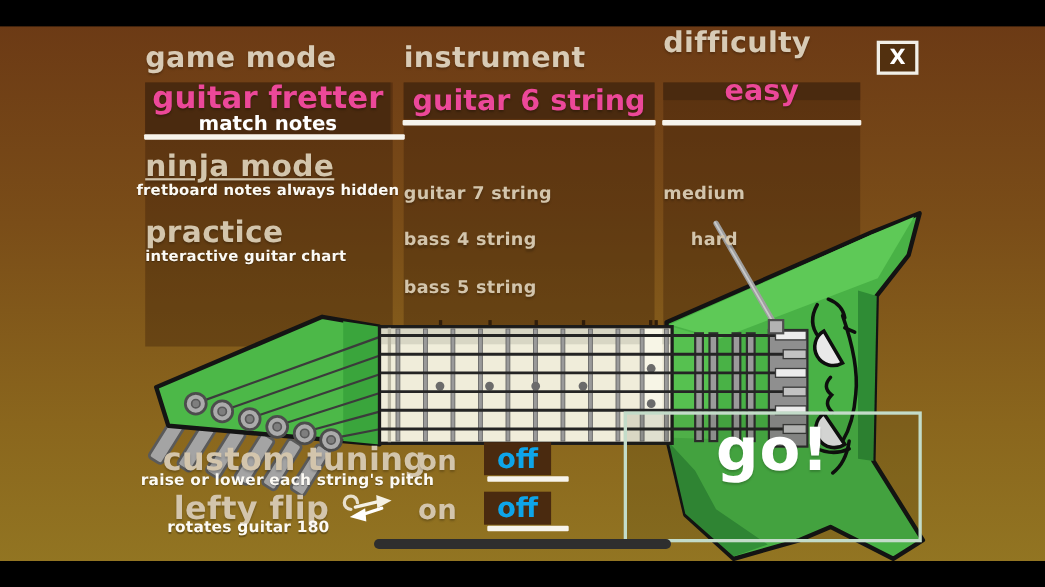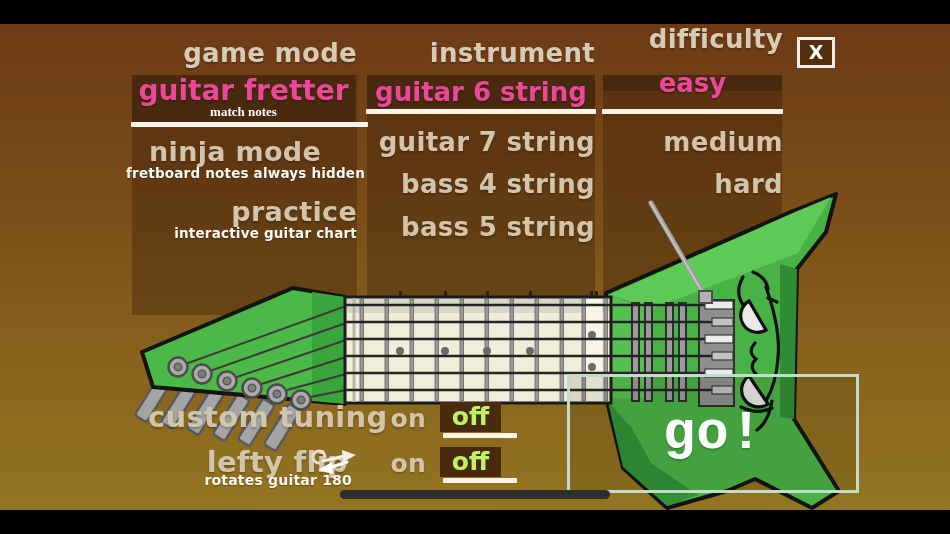--- a/index.html
+++ b/index.html
@@ -5,36 +5,36 @@
   html,body{margin:0;padding:0;background:#000;}
   #stage{
     position:relative;width:950px;height:534px;overflow:hidden;
     font-family:"DejaVu Sans","Liberation Sans",sans-serif;
     background:linear-gradient(180deg,#6c3a15 4%,#7a4d18 38%,#8a661d 72%,#927522 96%);
   }
   .bar{position:absolute;left:0;width:950px;height:24px;background:#000;z-index:9;}
   .panel{position:absolute;top:75px;height:240px;background:rgba(46,22,5,0.32);z-index:1;}
   .selbox{position:absolute;background:#4a2a0f;z-index:2;display:flex;flex-direction:column;align-items:center;justify-content:center;}
   .uline{position:absolute;background:#f7f4ec;height:5px;z-index:2;border-radius:1px;}
-  .t{position:absolute;text-align:right;font-weight:700;color:#d3c5ac;z-index:4;letter-spacing:.3px;
+  .t{position:absolute;text-align:left;font-weight:700;color:#d3c5ac;z-index:4;letter-spacing:.3px;
      text-shadow:0 2px 2px rgba(0,0,0,0.22);white-space:nowrap;}
   .hdr{font-size:26px;color:#d8cbb6;}
   .item-lg{font-size:27px;}
-  .item-md{font-size:26px;}
+  .item-md{font-size:16px;margin-top:39px;}
   .sub{font-size:13.5px;color:#fcfaf4;font-weight:700;letter-spacing:.2px;text-shadow:0 1px 1px rgba(0,0,0,0.3);}
   .selbox .mainlab{font-size:28px;font-weight:700;color:#ec4899;line-height:1.0;text-shadow:0 2px 2px rgba(0,0,0,0.25);}
-  .selbox .sublab{font-size:13px;font-weight:700;color:#fff;line-height:1.1;font-family:Liberation Serif, serif;}
+  .selbox .sublab{font-size:18px;font-weight:700;color:#fff;line-height:1.1;}
   .onlab{font-size:25px;}
-  .offbox{position:absolute;width:61px;height:30px;background:#4a2a0f;z-index:4;color:#bef264;
+  .offbox{position:absolute;width:61px;height:30px;background:#4a2a0f;z-index:4;color:#0ea5e9;
      font-size:25px;font-weight:700;text-align:center;line-height:29px;}
   #close-btn{position:absolute;left:797px;top:37px;width:38px;height:31px;background:#52300f;
      border:3px solid #f2efe7;box-sizing:border-box;z-index:8;color:#fff;font-weight:700;font-size:19px;
      text-align:center;line-height:24px;}
-  #go-box{position:absolute;left:567px;top:374px;width:292px;height:119px;border:3px solid #c3dcc9;
-     box-sizing:border-box;background:rgba(15,25,5,0.10);z-index:5;display:flex;align-items:center;justify-content:center;font-family:Liberation Mono, monospace;}
+  #go-box{position:absolute;left:567px;top:374px;width:271px;height:119px;border:3px solid #c3dcc9;
+     box-sizing:border-box;background:rgba(15,25,5,0.10);z-index:5;display:flex;align-items:flex-start;justify-content:center;}
   #go-box span{font-size:54px;font-weight:700;color:#fff;letter-spacing:1px;text-shadow:0 2px 2px rgba(0,0,0,0.2);}
   #scrollbar{position:absolute;left:340px;top:490px;width:270px;height:9px;border-radius:5px;background:#2e2e2e;z-index:6;}
   #guitar-svg{position:absolute;left:0;top:0;z-index:3;pointer-events:none;}
   .icon-flip{position:absolute;left:311px;top:449px;z-index:4;}
 </style>
 </head>
 <body>
 
 <div id="stage">
 
@@ -192,41 +192,42 @@
 
   <div id="close-btn">
     <span>X</span>
   </div>
 
   <div class="selbox" style="left:132px;top:75px;width:223px;height:47px;">
     <div class="mainlab">guitar fretter</div>
     <div class="sublab">match notes</div>
   </div>
   <div class="uline" style="left:131px;top:122px;width:237px;"></div>
-  <div class="t item-lg" style="left:132px;top:136px;width:189px;">ninja mode</div>
+  <div class="t item-lg" style="left:132px;top:136px;width:189px;text-decoration:underline;">ninja mode</div>
   <div class="t sub" style="left:124px;top:165px;width:241px;">fretboard notes always hidden</div>
   <div class="t sub" style="left:132px;top:225px;width:225px;">interactive guitar chart</div>
   <div class="t item-lg" style="left:132px;top:196px;width:225px;">practice</div>
 
   <div class="selbox" style="left:367px;top:75px;width:228px;height:33px;">
     <div class="mainlab" style="font-size:26px;">guitar 6 string</div>
   </div>
   <div class="uline" style="left:366px;top:109px;width:230px;"></div>
   <div class="t item-md" style="left:367px;top:127px;width:228px;">guitar 7 string</div>
   <div class="t item-md" style="left:367px;top:169px;width:228px;">bass 4 string</div>
   <div class="t item-md" style="left:367px;top:212px;width:228px;">bass 5 string</div>
 
   <div class="selbox" style="left:603px;top:75px;width:179px;height:16px;">
     <div class="mainlab" style="font-size:26px;">easy</div>
   </div>
   <div class="uline" style="left:602px;top:109px;width:181px;"></div>
   <div class="t item-md" style="left:603px;top:127px;width:180px;">medium</div>
-  <div class="t item-md" style="left:603px;top:169px;width:180px;">hard</div>
+  <div class="t item-md" style="left:628px;top:169px;width:180px;">hard</div>
 
   <div class="t" style="left:148px;top:400px;width:210px;font-size:29px;">custom tuning</div>
+  <div class="t sub" style="left:128px;top:429px;width:250px;font-size:14px;">raise or lower each string's pitch</div>
   <div class="t onlab" style="left:380px;top:404px;width:46px;">on</div>
   <div class="offbox" style="left:440px;top:402px;">off</div>
   <div class="uline" style="left:443px;top:433px;width:74px;z-index:4;"></div>
 
   <div class="t" style="left:158px;top:445px;width:190px;font-size:29px;">lefty flip</div>
   <svg class="icon-flip" width="46" height="27" viewBox="0 0 46 27">
     <path d="M8,14 a6,6 0 1 1 6,-6" stroke="#e8e0cc" stroke-width="3" fill="none" stroke-linecap="round"></path>
     <line x1="12" y1="12" x2="33" y2="7" stroke="#f5f1e4" stroke-width="3" stroke-linecap="round"></line>
     <polygon points="31,1 45,6 32,13" fill="#f5f1e4"></polygon>
     <line x1="36" y1="13" x2="18" y2="19" stroke="#ffffff" stroke-width="3" stroke-linecap="round"></line>

